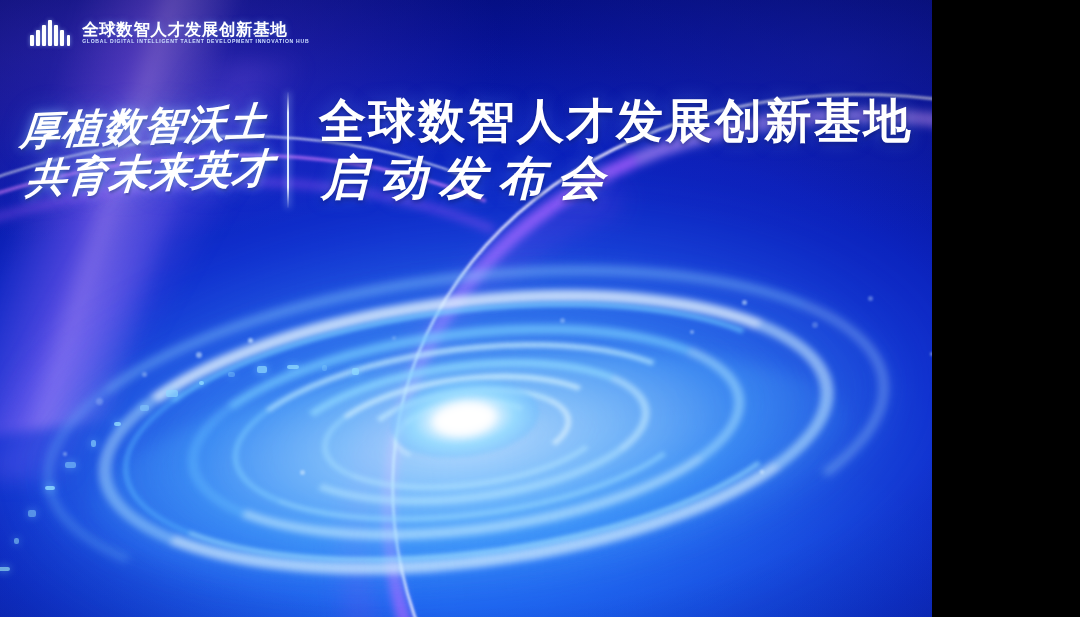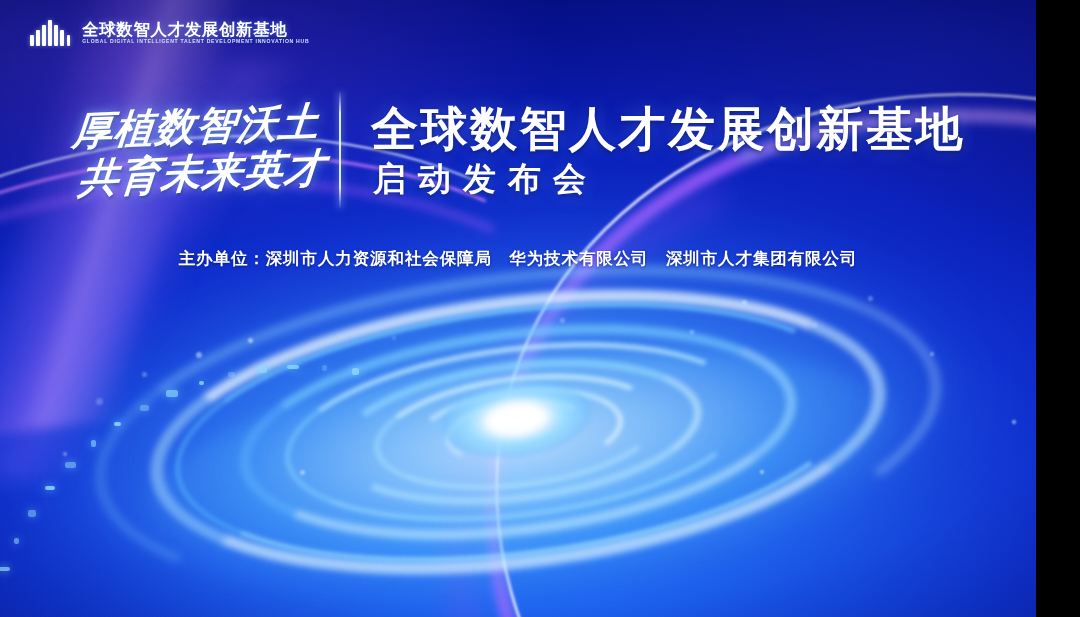--- a/index.html
+++ b/index.html
@@ -6,21 +6,21 @@
   * { margin:0; padding:0; box-sizing:border-box; }
   html, body {
     width:1080px; height:617px;
     overflow:hidden;
     background:#000;
     font-family:"Liberation Sans", "DejaVu Sans", sans-serif;
   }
 
   .stage {
     position:relative;
-    width:1036px; height:617px;
+    width:932px; height:617px;
     overflow:hidden;
     background:
       radial-gradient(120% 90% at 50% 78%, #2f7ff5 0%, #1a4fe0 24%, #0f2fce 44%, #0a1fb8 62%, #0714a2 80%, #050f8c 100%);
   }
 
   
   .bg-wash {
     position:absolute; inset:0;
     background:
       radial-gradient(60% 45% at 12% 8%, rgba(88,60,220,.55) 0%, rgba(88,60,220,0) 70%),
@@ -265,27 +265,28 @@
     color:#ffffff;
     font-size:47px;
     font-weight:bold;
     letter-spacing:2.5px;
     line-height:1.08;
     white-space:nowrap;
     text-shadow:0 2px 5px rgba(6,16,95,.55), 0 0 18px rgba(120,180,255,.35);
   }
   .title-sub {
     color:#ffffff;
-    font-size:33px;
+    font-size:47px;
     font-weight:bold;
     letter-spacing:12px;
     line-height:1.08;
     white-space:nowrap;
     padding-left:2px;
     text-shadow:0 2px 5px rgba(6,16,95,.55), 0 0 18px rgba(120,180,255,.35);
+    font-style:italic;
   }
 
   
   .orgs {
     position:absolute; left:0; right:0; top:248px;
     z-index:25;
     display:flex; flex-direction:column; align-items:center; gap:18px;
   }
   .org-line {
     color:#ffffff;
@@ -387,21 +388,20 @@
       </div>
       <div class="divider"></div>
       <div class="titles">
         <div class="title-main">全球数智人才发展创新基地</div>
         <div class="title-sub">启动发布会</div>
       </div>
     </div>
   </div>
 
   <div class="orgs">
-    <div class="org-line">主办单位：深圳市人力资源和社会保障局　华为技术有限公司　深圳市人才集团有限公司</div>
   </div>
 
 <div class="spark" style="left: 96px; top: 398px; width: 7px; height: 7px; opacity: 0.3;"></div>
     <div class="spark" style="left: 142px; top: 372px; width: 5px; height: 5px; opacity: 0.42;"></div>
     <div class="spark" style="left: 63px; top: 452px; width: 4px; height: 4px; opacity: 0.54;"></div>
     <div class="spark" style="left: 196px; top: 352px; width: 6px; height: 6px; opacity: 0.66;"></div>
     <div class="spark" style="left: 248px; top: 338px; width: 5px; height: 5px; opacity: 0.78;"></div>
     <div class="spark" style="left: 812px; top: 322px; width: 6px; height: 6px; opacity: 0.3;"></div>
     <div class="spark" style="left: 868px; top: 296px; width: 5px; height: 5px; opacity: 0.42;"></div>
     <div class="spark" style="left: 930px; top: 352px; width: 4px; height: 4px; opacity: 0.54;"></div>

